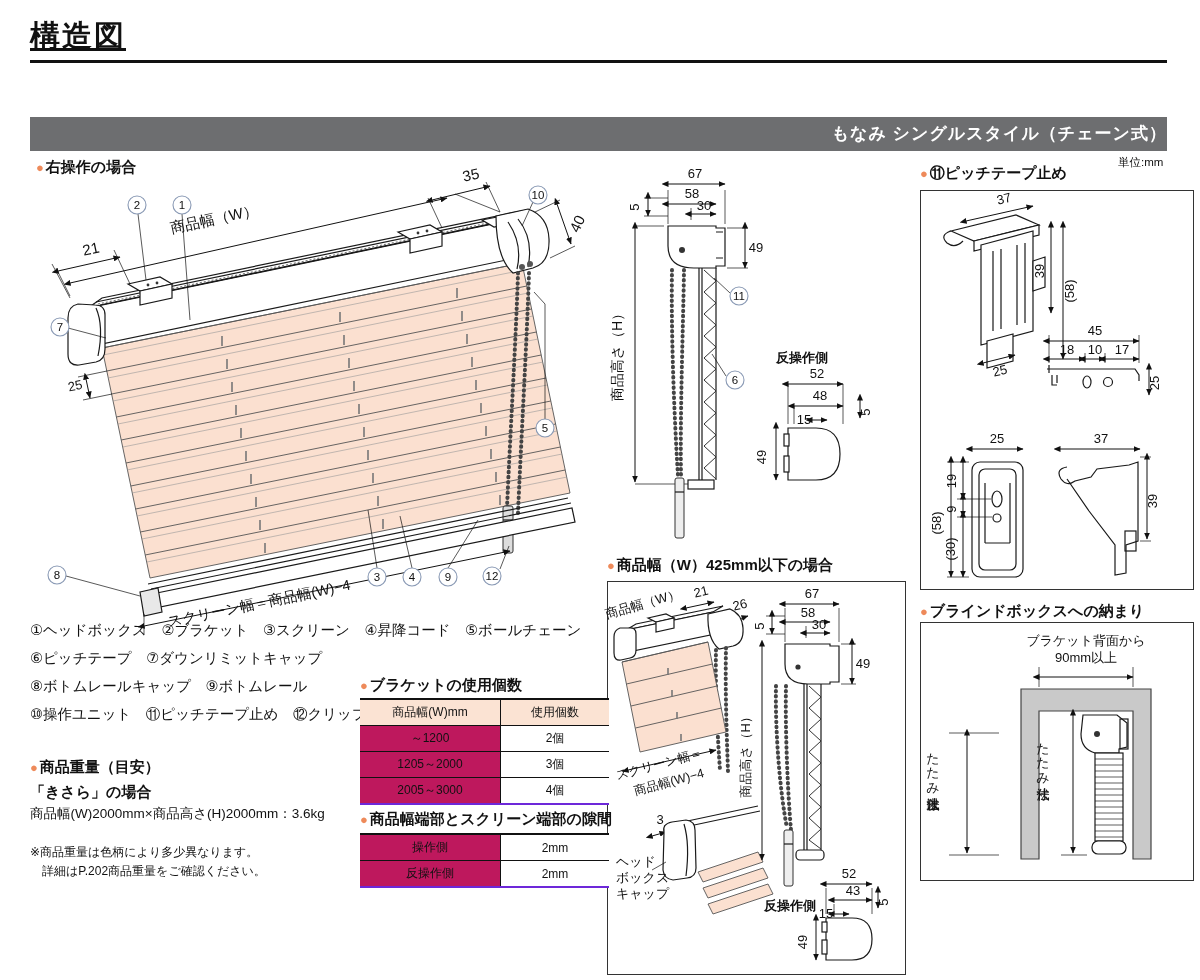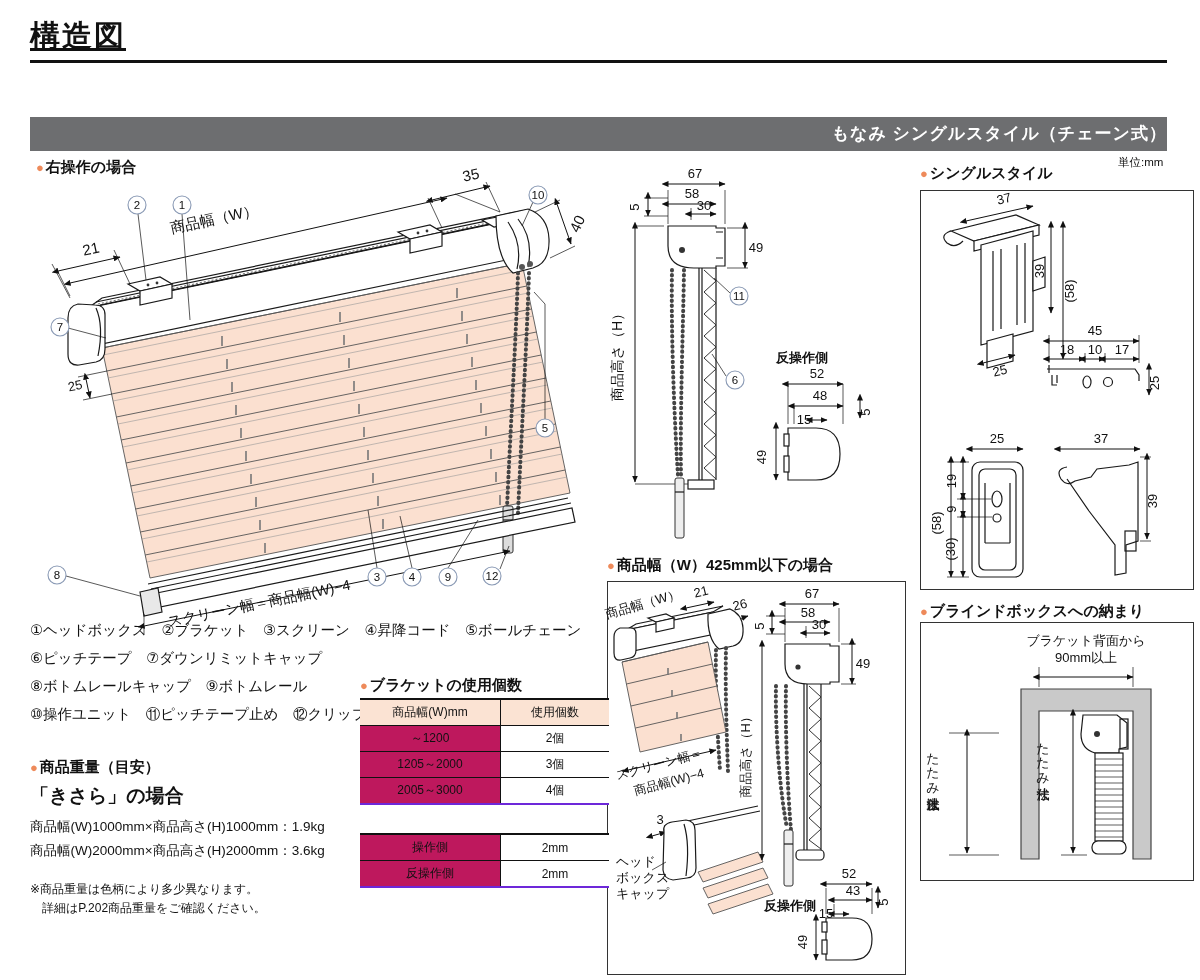--- a/index.html
+++ b/index.html
@@ -8,21 +8,21 @@
   .abs{position:absolute;}
   .pagetitle{font-size:30px;font-weight:bold;letter-spacing:2px;}
   .titlebar{height:3px;background:#111;}
   .banner{background:#6d6e70;color:#fff;font-size:17px;font-weight:bold;
           line-height:34px;padding-left:12px;letter-spacing:1px;text-align:right;}
   .sechead{font-size:15px;font-weight:bold;white-space:nowrap;}
   .sechead .dot{color:#ee8a5a;margin-right:2px;font-size:13px;}
   .unit{font-size:11.5px;}
   .borderbox{border:1px solid #333;background:#fff;}
   .parts{font-size:14.5px;line-height:28px;white-space:nowrap;}
-  .wcase{font-size:19px;font-weight:bold;margin-top:6px;}
+  .wcase{font-size:15px;font-weight:bold;margin-top:6px;}
   .wspec{font-size:13.5px;line-height:24px;white-space:nowrap;}
   .wnote{font-size:12px;line-height:19px;white-space:nowrap;}
   .wnote2{padding-left:12px;}
   table.cat{border-collapse:collapse;font-size:12px;}
   table.cat td{height:25px;text-align:center;padding:0 6px;}
   .cat .top td{border-top:2px solid #111;}
   .cat .bot td{border-bottom:2px solid #6d28d9;}
   .cat td{border-bottom:1px solid #111;}
   .cat td.l{border-right:1px solid #111;background:#be185d;width:128px;}
   .cat td.r{width:96px;background:#fff;margin-top:40px;}
@@ -290,21 +290,21 @@
           <line class="dim" x1="178" y1="266" x2="178" y2="318" marker-start="url(#as)" marker-end="url(#ae)"></line>
           <text class="dt" x="168" y="295" transform="rotate(-90 168 295)">49</text>
         </g>
       <path class="face" d="M190,266 h28 q24,0 24,26 q0,26 -24,26 h-28 z"></path>
       <rect x="186" y="272" width="5" height="12" class="face"></rect>
       <rect x="186" y="294" width="5" height="16" class="face"></rect>
       <path class="ext" d="M190,222 V262 M245,222 V262 M196,244 V262"></path>
     </g>
   </svg>
 
-  <div class="abs sechead" style="left:920px;top:164px;"><span class="dot">●</span><span>シングルスタイル</span></div>
+  <div class="abs sechead" style="left:920px;top:164px;"><span class="dot">●</span><span>⑪ピッチテープ止め</span></div>
   <div class="abs borderbox" style="left:920px;top:190px;width:272px;height:398px;">
     <svg width="270" height="396" viewBox="0 0 270 396">
 
       <g>
         <polygon class="face" points="30,40 95,24 118,34 53,50"></polygon>
         <path class="ln" d="M30,40 q-12,4 -4,12 q8,6 16,-2"></path>
         <polygon class="face" points="53,50 118,34 118,44 53,60"></polygon>
         <polygon class="face" points="60,54 112,40 112,140 60,154"></polygon>
         <path class="ln" d="M72,60 v80 M80,58 v80 M96,54 v80 M104,52 v80"></path>
         <polygon class="face" points="112,70 124,66 124,96 112,100"></polygon>
@@ -571,35 +571,35 @@
       <td class="l">1205～2000</td>
       <td class="r">3個</td>
     </tr>
     <tr class="bot">
       <td class="l">2005～3000</td>
       <td class="r">4個</td>
     </tr>
   </tbody>
     </table>
 
+  <div class="abs sechead" style="left:360px;top:810px;"><span class="dot">●</span><span>商品幅端部とスクリーン端部の隙間</span></div>
   <table class="cat abs" style="left:360px;top:833px;">
     <tbody>
         <tr class="top">
       <td class="l">操作側</td>
       <td class="r">2mm</td>
     </tr>
     <tr class="bot">
       <td class="l">反操作側</td>
       <td class="r">2mm</td>
     </tr>
   </tbody>
     </table>
 
   <div class="abs" style="left:30px;top:758px;width:330px;">
     <div class="sechead"><span class="dot">●</span><span>商品重量（目安）</span></div>
     <div class="wcase">「きさら」の場合</div>
-    <div class="wspec" style="margin-top:6px;">商品幅(W)1000mm×商品高さ(H)1000mm：1.9kg</div>
     <div class="wspec">商品幅(W)2000mm×商品高さ(H)2000mm：3.6kg</div>
     <div class="wnote" style="margin-top:17px;">※商品重量は色柄により多少異なります。</div>
     <div class="wnote wnote2">詳細はP.202商品重量をご確認ください。</div>
   </div>
 
 </div>
 
 </body></html>

